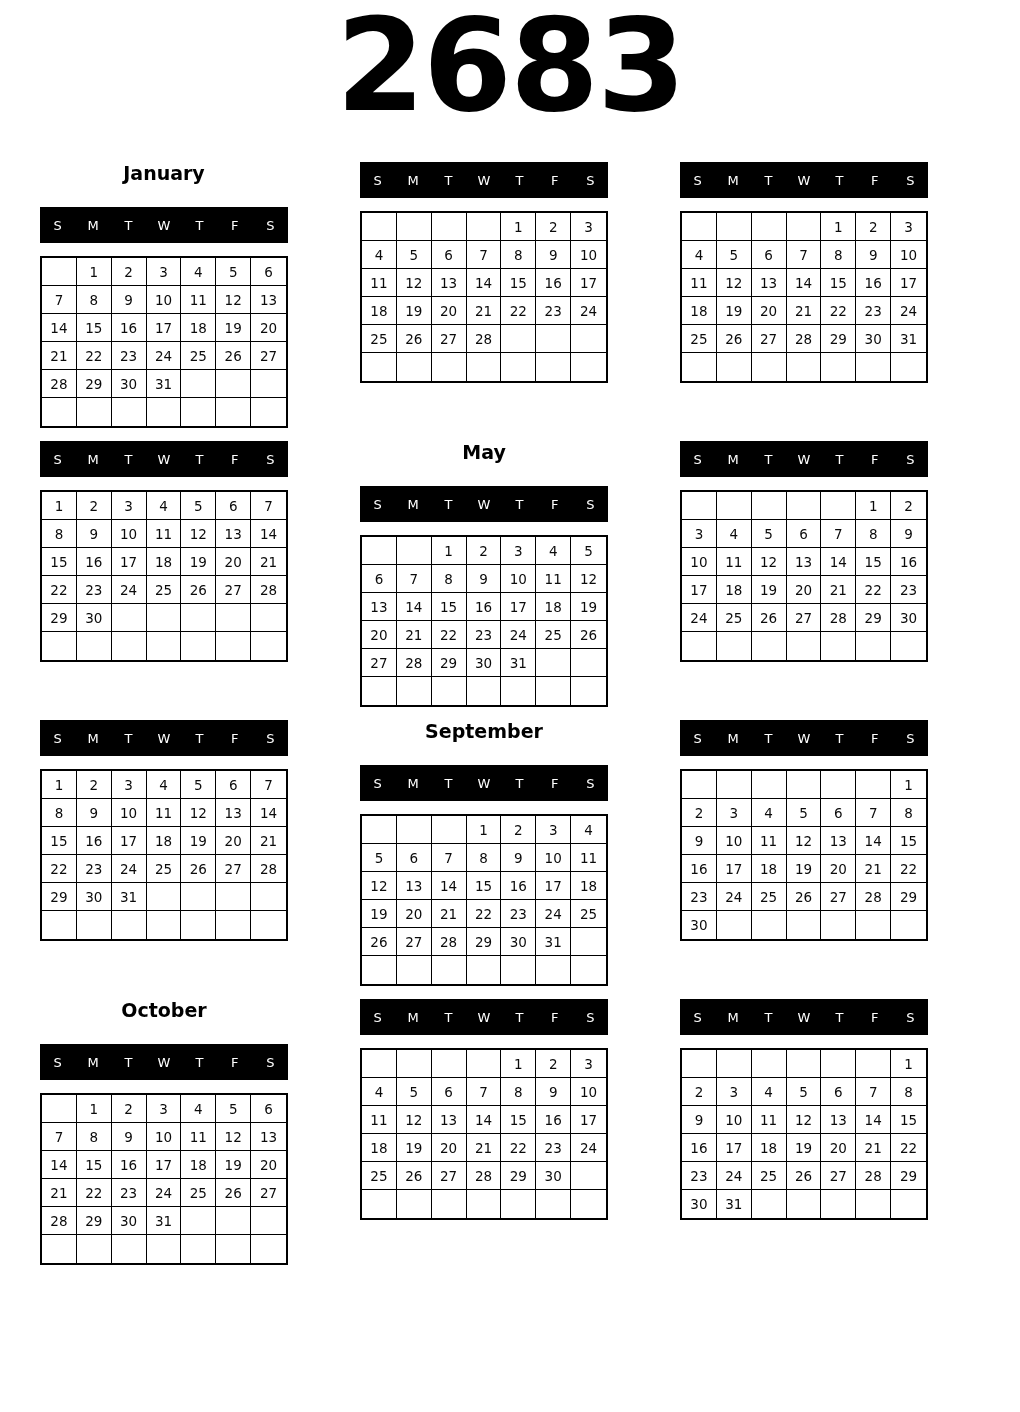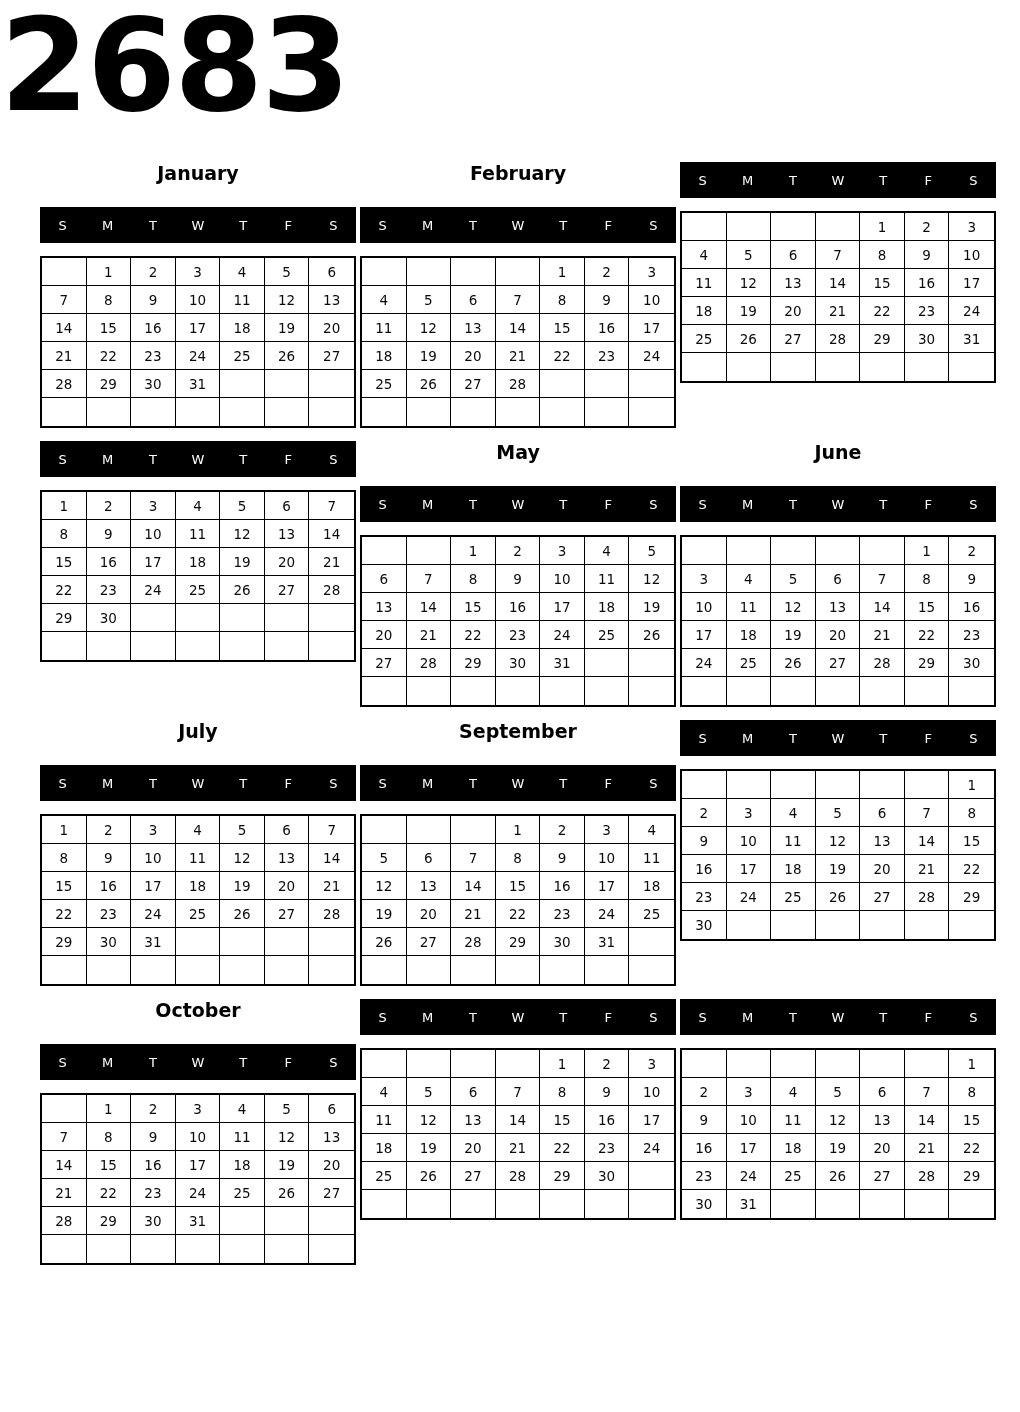--- a/index.html
+++ b/index.html
@@ -5,37 +5,38 @@
   * { box-sizing: border-box; margin: 0; padding: 0; }
   html, body {
     width: 1020px;
     background: #ffffff;
     font-family: "DejaVu Sans", sans-serif;
     color: #000000;
   }
   body { height: 1412px; overflow: hidden; }
 
   .year-title {
+    text-align: center;
     font-size: 128px;
     font-weight: bold;
     line-height: 1;
     margin-top: 2px;
     letter-spacing: -2px;
   }
 
   .months-grid {
     margin-top: 32px;
     display: grid;
     grid-template-columns: repeat(3, 300px);
     column-gap: 20px;
     row-gap: 13px;
     justify-content: center;
   }
 
-  .month { width: 316px; }
+  .month { width: 248px; }
 
   .month-name {
     text-align: center;
     font-size: 19px;
     font-weight: bold;
     line-height: 22px;
     margin-bottom: 23px;
   }
 
   .dow-bar {
@@ -128,21 +129,20 @@
         <div class="cell"></div>
         <div class="cell"></div>
         <div class="cell"></div>
         <div class="cell"></div>
         <div class="cell"></div>
         <div class="cell"></div>
       </div>
   </div>
 
   <div class="month">
-    <div class="month-name">February</div>
     <div class="dow-bar">
         <span class="dow-letter">S</span>
         <span class="dow-letter">M</span>
         <span class="dow-letter">T</span>
         <span class="dow-letter">W</span>
         <span class="dow-letter">T</span>
         <span class="dow-letter">F</span>
         <span class="dow-letter">S</span>
       </div>
     <div class="cal-grid">
@@ -354,78 +354,76 @@
         <div class="cell"></div>
         <div class="cell"></div>
         <div class="cell"></div>
         <div class="cell"></div>
         <div class="cell"></div>
         <div class="cell"></div>
       </div>
   </div>
 
   <div class="month">
-    <div class="month-name">June</div>
-    <div class="dow-bar">
-        <span class="dow-letter">S</span>
-        <span class="dow-letter">M</span>
-        <span class="dow-letter">T</span>
-        <span class="dow-letter">W</span>
-        <span class="dow-letter">T</span>
-        <span class="dow-letter">F</span>
-        <span class="dow-letter">S</span>
-      </div>
-    <div class="cal-grid">
-        <div class="cell"></div>
-        <div class="cell"></div>
-        <div class="cell"></div>
-        <div class="cell"></div>
-        <div class="cell"></div>
-        <div class="cell">1</div>
-        <div class="cell">2</div>
-        <div class="cell">3</div>
-        <div class="cell">4</div>
-        <div class="cell">5</div>
-        <div class="cell">6</div>
-        <div class="cell">7</div>
-        <div class="cell">8</div>
-        <div class="cell">9</div>
-        <div class="cell">10</div>
-        <div class="cell">11</div>
-        <div class="cell">12</div>
-        <div class="cell">13</div>
-        <div class="cell">14</div>
-        <div class="cell">15</div>
-        <div class="cell">16</div>
-        <div class="cell">17</div>
-        <div class="cell">18</div>
-        <div class="cell">19</div>
-        <div class="cell">20</div>
-        <div class="cell">21</div>
-        <div class="cell">22</div>
-        <div class="cell">23</div>
-        <div class="cell">24</div>
-        <div class="cell">25</div>
-        <div class="cell">26</div>
-        <div class="cell">27</div>
-        <div class="cell">28</div>
-        <div class="cell">29</div>
-        <div class="cell">30</div>
-        <div class="cell"></div>
-        <div class="cell"></div>
-        <div class="cell"></div>
-        <div class="cell"></div>
-        <div class="cell"></div>
-        <div class="cell"></div>
-        <div class="cell"></div>
-      </div>
-  </div>
-
-  <div class="month">
-    <div class="month-name">July</div>
+    <div class="dow-bar">
+        <span class="dow-letter">S</span>
+        <span class="dow-letter">M</span>
+        <span class="dow-letter">T</span>
+        <span class="dow-letter">W</span>
+        <span class="dow-letter">T</span>
+        <span class="dow-letter">F</span>
+        <span class="dow-letter">S</span>
+      </div>
+    <div class="cal-grid">
+        <div class="cell"></div>
+        <div class="cell"></div>
+        <div class="cell"></div>
+        <div class="cell"></div>
+        <div class="cell"></div>
+        <div class="cell">1</div>
+        <div class="cell">2</div>
+        <div class="cell">3</div>
+        <div class="cell">4</div>
+        <div class="cell">5</div>
+        <div class="cell">6</div>
+        <div class="cell">7</div>
+        <div class="cell">8</div>
+        <div class="cell">9</div>
+        <div class="cell">10</div>
+        <div class="cell">11</div>
+        <div class="cell">12</div>
+        <div class="cell">13</div>
+        <div class="cell">14</div>
+        <div class="cell">15</div>
+        <div class="cell">16</div>
+        <div class="cell">17</div>
+        <div class="cell">18</div>
+        <div class="cell">19</div>
+        <div class="cell">20</div>
+        <div class="cell">21</div>
+        <div class="cell">22</div>
+        <div class="cell">23</div>
+        <div class="cell">24</div>
+        <div class="cell">25</div>
+        <div class="cell">26</div>
+        <div class="cell">27</div>
+        <div class="cell">28</div>
+        <div class="cell">29</div>
+        <div class="cell">30</div>
+        <div class="cell"></div>
+        <div class="cell"></div>
+        <div class="cell"></div>
+        <div class="cell"></div>
+        <div class="cell"></div>
+        <div class="cell"></div>
+        <div class="cell"></div>
+      </div>
+  </div>
+
+  <div class="month">
     <div class="dow-bar">
         <span class="dow-letter">S</span>
         <span class="dow-letter">M</span>
         <span class="dow-letter">T</span>
         <span class="dow-letter">W</span>
         <span class="dow-letter">T</span>
         <span class="dow-letter">F</span>
         <span class="dow-letter">S</span>
       </div>
     <div class="cal-grid">

